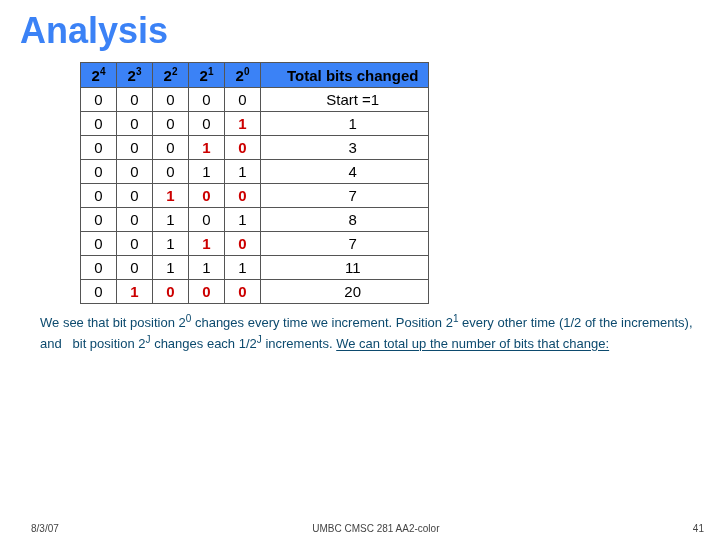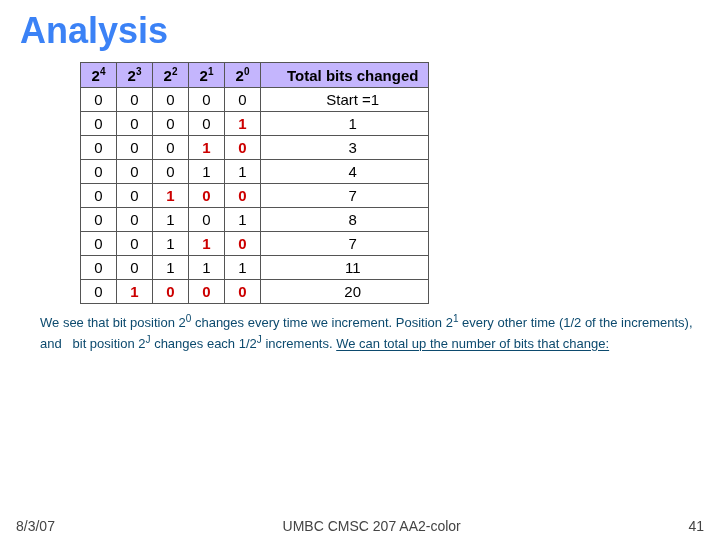--- a/index.html
+++ b/index.html
@@ -33,42 +33,42 @@
       min-width: 36px;
     }
     .col-total {
       min-width: 160px;
       text-align: center;
       padding-left: 26px;
     }
     .red { color: #cc0000; font-weight: bold; }
     .header-row td {
       font-weight: bold;
-      background: #c4b5fd;
+      background: #3b82f6;
     }
     .footer-text {
       margin-left: 20px;
       margin-top: 8px;
       font-size: 13px;
       color: #0c4a6e;
       line-height: 1.45;
       max-width: 680px;
     }
     .footer-text u {
       text-decoration: underline;
     }
     .bottom-bar {
       position: absolute;
       bottom: 6px;
-      left: 0;
+      left: 15px;
       right: 0;
       display: flex;
       justify-content: space-between;
       padding: 0 16px;
-      font-size: 14px;
+      font-size: 10px;
       color: #444;
     }
     sup {
       font-size: 10px;
     }
   </style>
 </head>
 <body>
 
 <div class="page-title">Analysis</div>
@@ -170,15 +170,15 @@
     </tbody>
   </table>
 
   <div class="footer-text">
     We see that bit position 2<sup>0</sup> changes every time we increment. Position 2<sup>1</sup> every other time (1/2 of the increments), and &nbsp; bit position 2<sup>J</sup> changes each 1/2<sup>J</sup> increments. <u>We can total up the number of bits that change:</u>
   </div>
 </div>
 
 <div class="bottom-bar">
   <span>8/3/07</span>
-  <span>UMBC CMSC 207 AA2-color</span>
+  <span>UMBC CMSC 281 AA2-color</span>
   <span>41</span>
 </div>
 
 </body></html>

